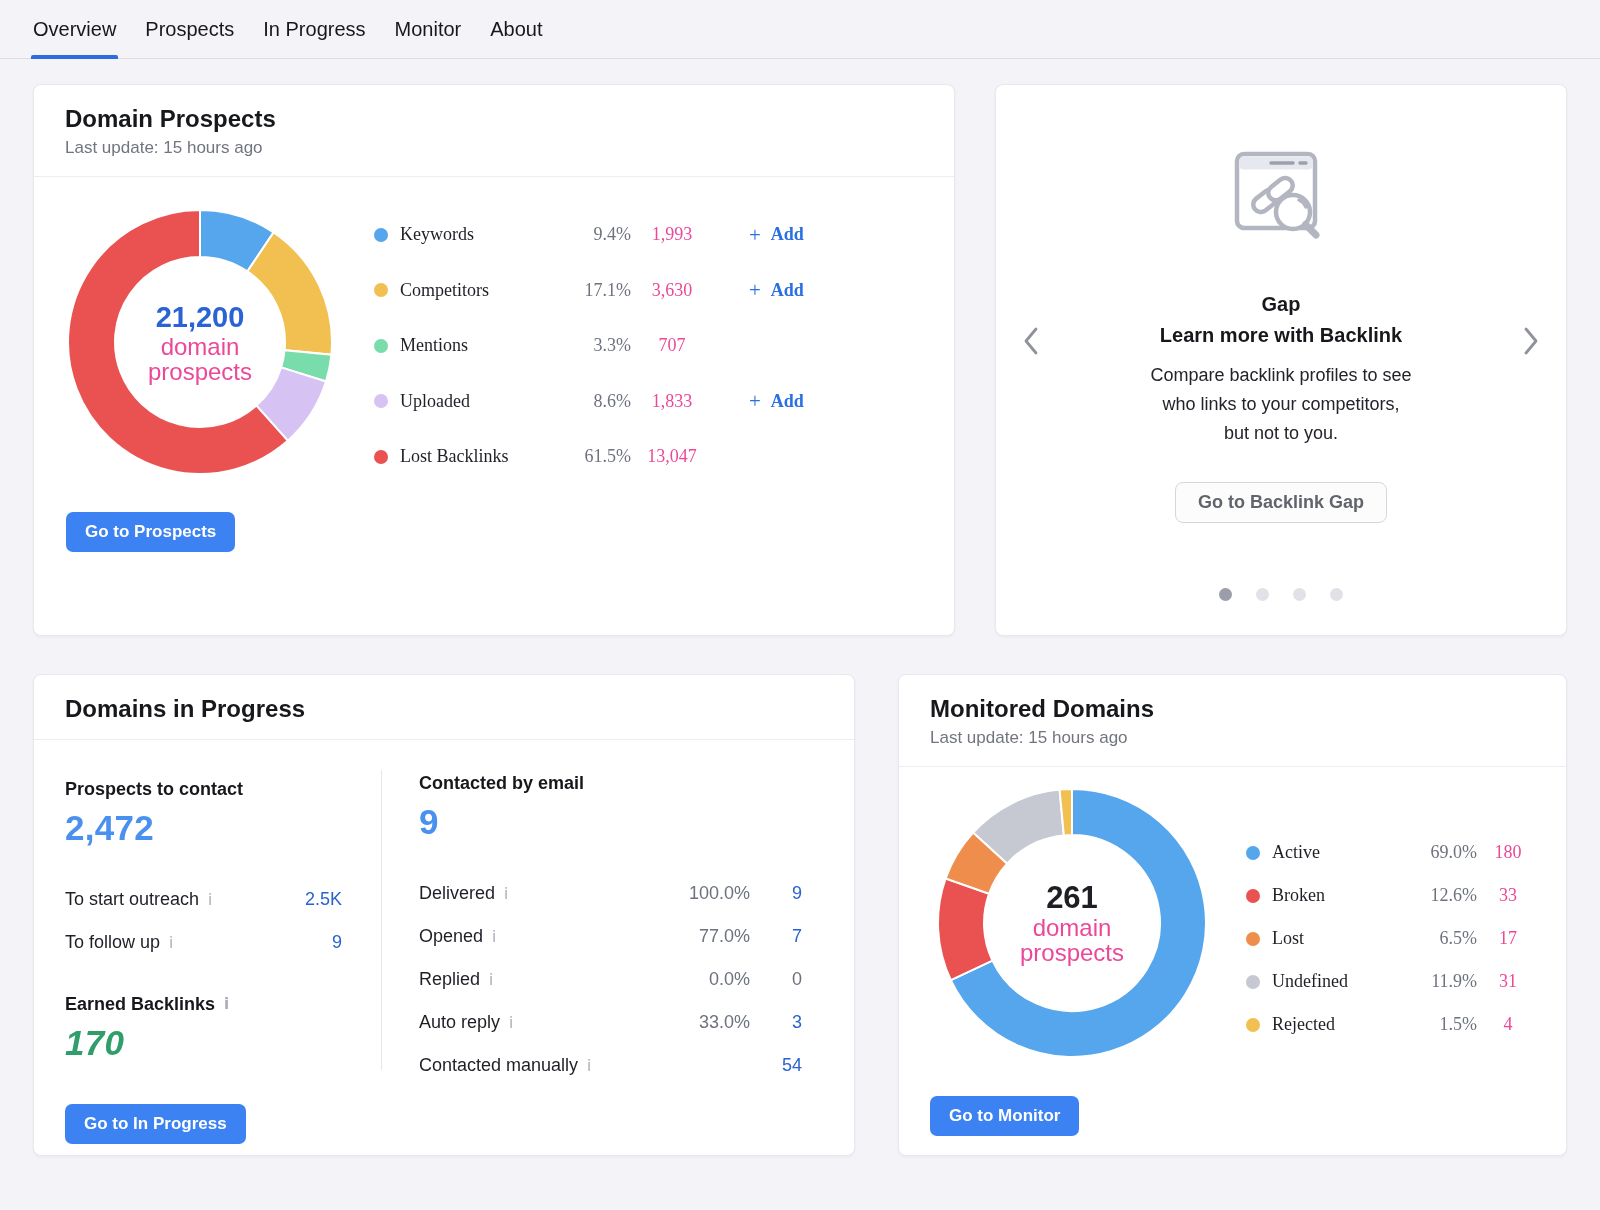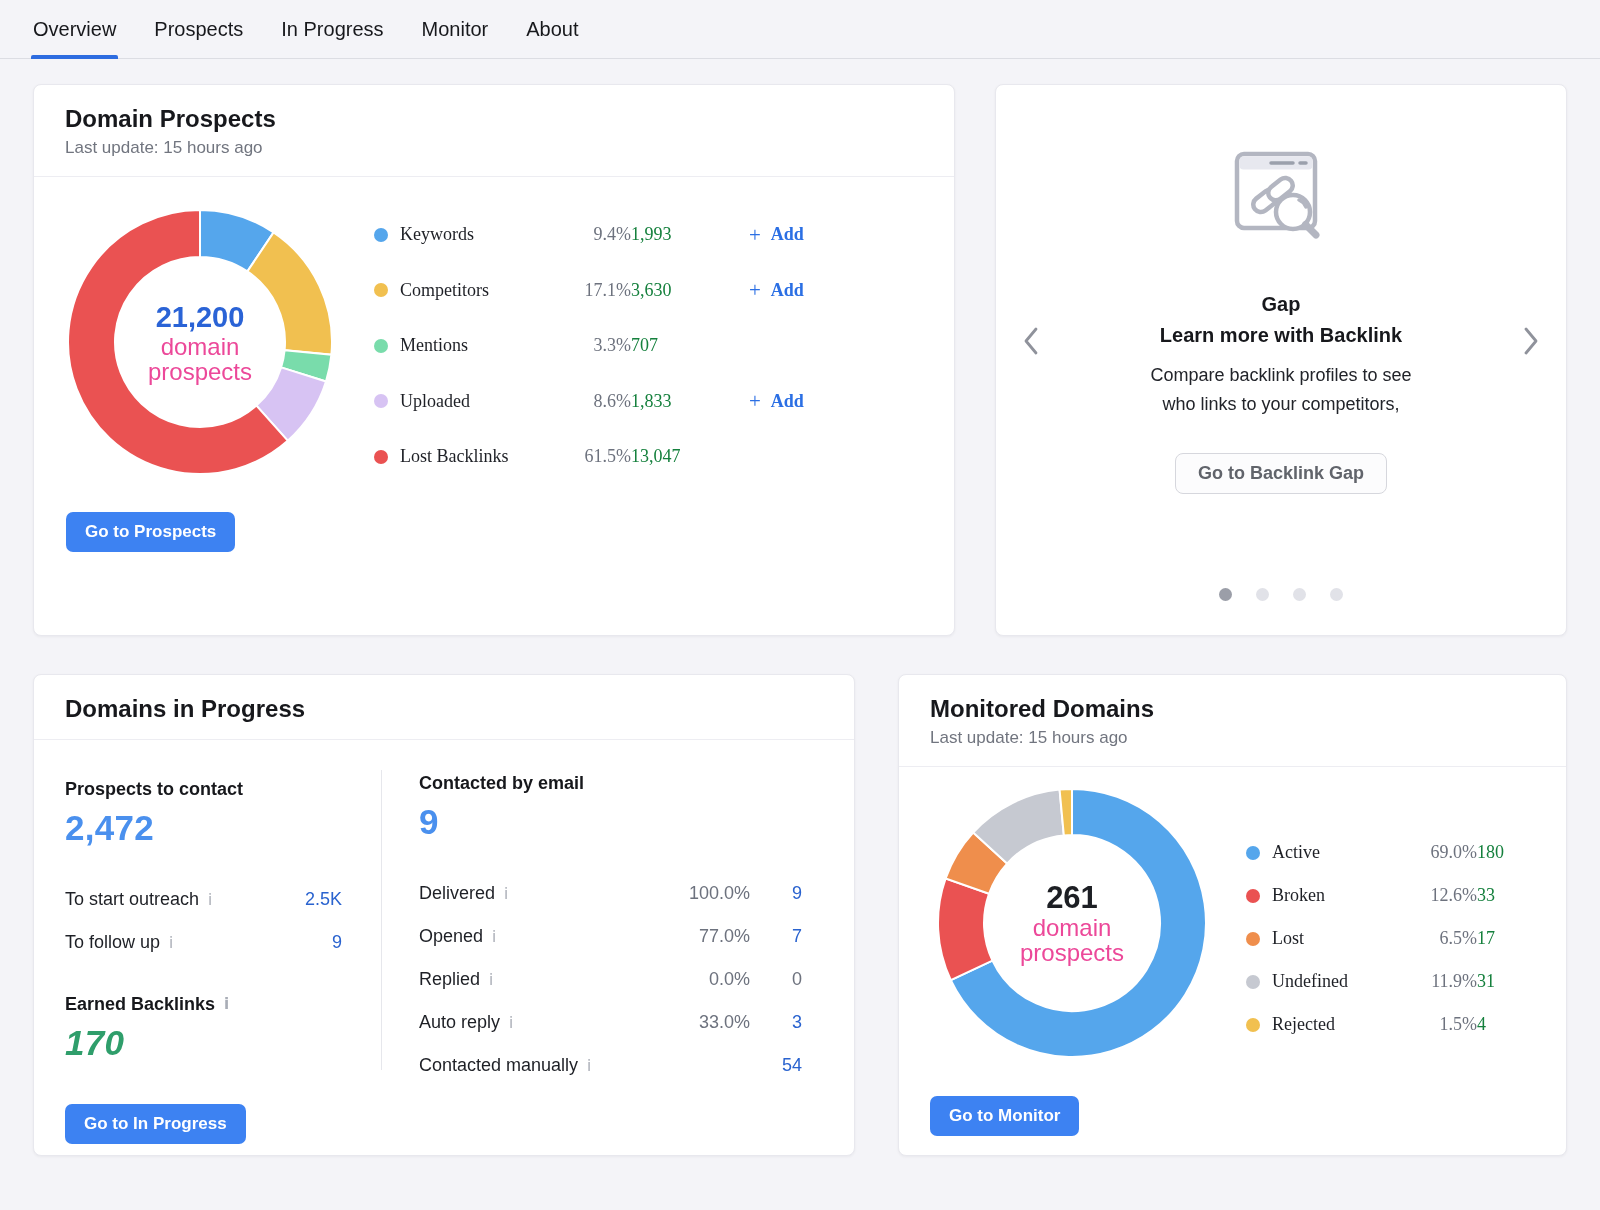--- a/index.html
+++ b/index.html
@@ -4,21 +4,21 @@
 <style>
   * { margin:0; padding:0; box-sizing:border-box; }
   html,body { width:1600px; height:1210px; }
   body {
     background:#f4f4f8;
     font-family:"Liberation Sans", sans-serif;
     color:#1e2026;
     overflow:hidden;
   }
   
-  .tabbar { display:flex; align-items:flex-end; gap:34px; padding:0 31px; height:59px; border-bottom:1px solid #dcdde3; }
+  .tabbar { display:flex; align-items:flex-end; gap:25px; padding:0 31px; height:59px; border-bottom:1px solid #dcdde3; }
   .tab { font-size:20px; font-weight:500; color:#17181c; padding:0 2px 17px; position:relative; cursor:pointer; white-space:nowrap; }
   .tab.active::after { content:""; position:absolute; left:0; right:0; bottom:-1px; height:4px; background:#2d6ce0; border-radius:2px 2px 0 0; }
 
   .page { padding:25px 33px 0; }
   .row { display:flex; }
   .row1 { gap:40px; }
   .row2 { gap:43px; margin-top:38px; }
 
   .card { background:#fff; border:1px solid #e8e8ee; border-radius:8px; box-shadow:0 1px 3px rgba(25,25,45,.05); }
   .card1 { width:922px; height:552px; }
@@ -38,21 +38,21 @@
   .donut-value.dark { color:#1d1f24; font-size:31px; }
   .donut-line { font-size:24px; color:#ec4899; line-height:25px; }
 
   
   .dp-body { display:flex; padding:31px 31px 0 32px; }
   .legend1 { margin-left:40px; margin-top:-1px; }
   .lrow { display:flex; align-items:center; height:55.5px; font-size:18px;font-family:Liberation Serif, serif; }
   .ldot { width:14px; height:14px; border-radius:50%; margin-right:12px; flex:none; }
   .llabel { width:155px; color:#1e2026; }
   .lpct { width:76px; text-align:right; color:#6d727e; }
-  .lcount { width:82px; text-align:left; color:#15803d; cursor:pointer; text-decoration:none; }
+  .lcount { width:82px; text-align:center; color:#ec4899; cursor:pointer; text-decoration:none; }
   .ladd { margin-left:36px; color:#2b6fe4; font-weight:600; cursor:pointer; display:flex; align-items:center; gap:10px; text-decoration:none; }
   .ladd .plus { font-size:21px; font-weight:500; line-height:18px; }
 
   .btn { display:inline-block; background:#3d82f2; color:#fff; font-size:17px; font-weight:700; border:none; border-radius:7px; padding:10px 19px; cursor:pointer; font-family:inherit; }
   .card1 .btn { margin:27px 0 0 32px; }
 
   
   .bg-icon { margin-top:65px; }
   .bg-title { margin-top:41px; width:280px; text-align:center; font-size:20px; font-weight:700; color:#17181c; line-height:31px; }
   .bg-desc { margin-top:10px; width:400px; text-align:center; font-size:18px; color:#22242a; line-height:29px; }
@@ -203,20 +203,21 @@
         <line x1="84.5" y1="74.5" x2="95" y2="85" stroke="#b3b6c1" stroke-width="7" stroke-linecap="round"></line>
       </svg>
 
       <div class="bg-title">
         <div>Gap</div>
         <div>Learn more with Backlink</div>
       </div>
       <div class="bg-desc">
         <div>Compare backlink profiles to see</div>
         <div>who links to your competitors,</div>
+        <div>but not to you.</div>
       </div>
       <button class="bg-btn">Go to Backlink Gap</button>
 
       <svg class="car-arrow left" viewBox="0 0 18 32">
         <polyline points="14,4 4,16 14,28" fill="none" stroke="#8f929b" stroke-width="2.8" stroke-linecap="round" stroke-linejoin="round"></polyline>
       </svg>
       <svg class="car-arrow right" viewBox="0 0 18 32">
         <polyline points="4,4 14,16 4,28" fill="none" stroke="#8f929b" stroke-width="2.8" stroke-linecap="round" stroke-linejoin="round"></polyline>
       </svg>
 

